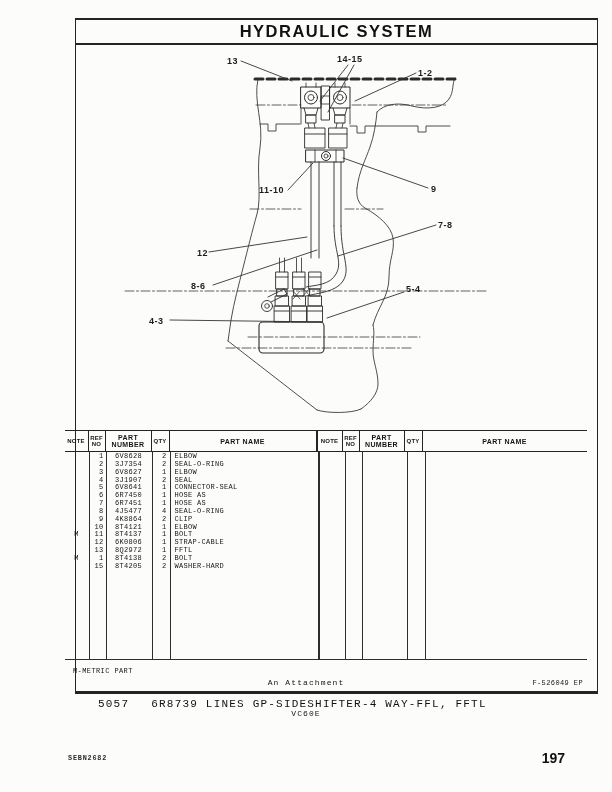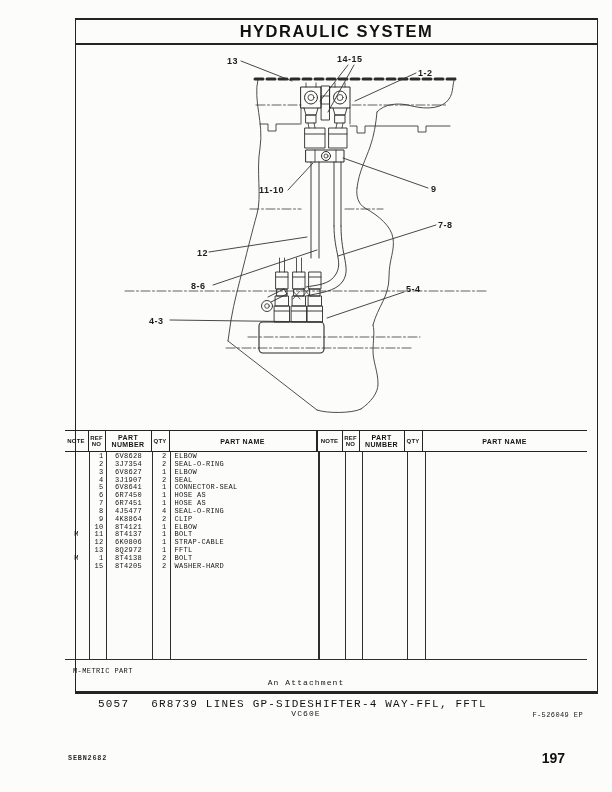--- a/index.html
+++ b/index.html
@@ -54,21 +54,21 @@
   .c-note{width:24px;text-align:center;}
   .c-ref{width:17px;text-align:right;padding-right:2px;}
   .c-pn{width:46px;padding-left:0;text-align:center;}
   .c-qty{width:18px;text-align:right;padding-right:3px;}
   .c-name{width:148px;padding-left:5px;}
   .pt-bottom-rule{position:absolute;left:0;right:0;top:229px;height:1px;background:#2e2e2e;}
   .metric-note{
     position:absolute;left:73px;top:667px;font-size:7px;letter-spacing:.4px;color:#161616;
   }
   .figure-ref{
-    position:absolute;right:29px;top:679px;font-size:7px;letter-spacing:.4px;color:#161616;margin-top:32px;
+    position:absolute;right:29px;top:679px;font-size:7px;letter-spacing:.4px;color:#161616;
   }
   
   .ft-bold{font-weight:normal;font-size:11px;letter-spacing:1.2px;color:#111;padding-left:34px;}
   .footer-code{position:absolute;left:64px;top:698px;}
   .footer-title{position:absolute;left:0;right:8px;top:698px;text-align:center;}
   .footer-model{position:absolute;left:0;right:0;top:708.5px;text-align:center;
                 font-size:8px;letter-spacing:1.1px;color:#161616;}
   .footer-attachment{position:absolute;left:0;right:0;top:678px;text-align:center;
                 font-size:8px;letter-spacing:1.1px;color:#161616;}
   .doc-number{position:absolute;left:68px;top:754px;font-size:6.8px;letter-spacing:.8px;

